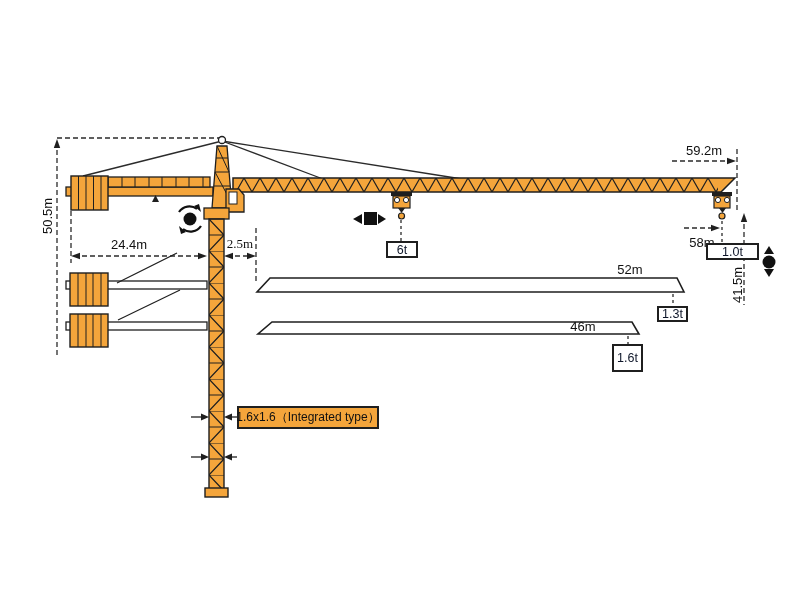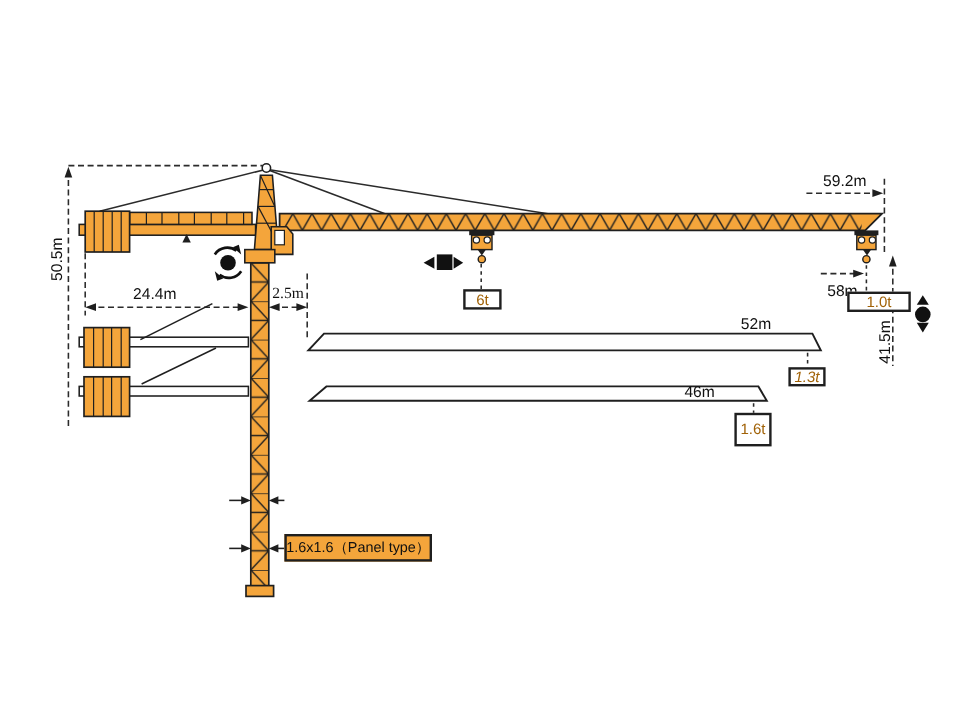--- a/index.html
+++ b/index.html
@@ -8,21 +8,21 @@
     font-family:"Liberation Sans",sans-serif;overflow:hidden;
   }
   .canvas svg{position:absolute;left:0;top:0;}
   .lbl{
     position:absolute;font-size:13px;color:#111;text-align:center;
     white-space:nowrap;line-height:14px;
   }
   .lbl.rot{transform:rotate(-90deg);transform-origin:center center;}
   .vbox{
     position:absolute;background:#fff;border:2px solid #1f1f1f;
-    font-size:12.5px;color:#a16207;display:flex;align-items:center;justify-content:center;
+    font-size:12.5px;color:#0f172a;display:flex;align-items:center;justify-content:center;
     box-sizing:border-box;white-space:nowrap;
   }
   .obox{
     position:absolute;background:#F4A53B;border:2px solid #1f1f1f;
     font-size:12px;color:#111;display:flex;align-items:center;justify-content:center;
     box-sizing:border-box;white-space:nowrap;
   }
 </style>
 </head>
 <body>
@@ -208,18 +208,18 @@
   <div class="lbl" style="left:107px;top:238px;width:44px;">24.4m</div>
   <div class="lbl" style="left:222px;top:237px;width:36px;font-family:Liberation Serif, serif;">2.5m</div>
   <div class="lbl" style="left:682px;top:144px;width:44px;">59.2m</div>
   <div class="lbl" style="left:686px;top:204px;width:32px;margin-top:32px;">58m</div>
   <div class="lbl rot" style="left:718px;top:278px;width:40px;">41.5m</div>
   <div class="lbl" style="left:613px;top:263px;width:34px;">52m</div>
   <div class="lbl" style="left:566px;top:320px;width:34px;">46m</div>
 
   <div class="vbox" style="left:386px;top:241px;width:32px;height:17px;">6t</div>
   <div class="vbox" style="left:706px;top:243px;width:53px;height:17px;">1.0t</div>
-  <div class="vbox" style="left:657px;top:306px;width:31px;height:16px;font-style:italic;">1.3t</div>
+  <div class="vbox" style="left:657px;top:306px;width:31px;height:16px;">1.3t</div>
   <div class="vbox" style="left:612px;top:344px;width:31px;height:28px;">1.6t</div>
 
-  <div class="obox" style="left:237px;top:445px;width:123px;height:23px;">1.6x1.6（Panel type）</div>
+  <div class="obox" style="left:237px;top:406px;width:142px;height:23px;">1.6x1.6（Integrated type）</div>
 
 </div>
 
 </body></html>

